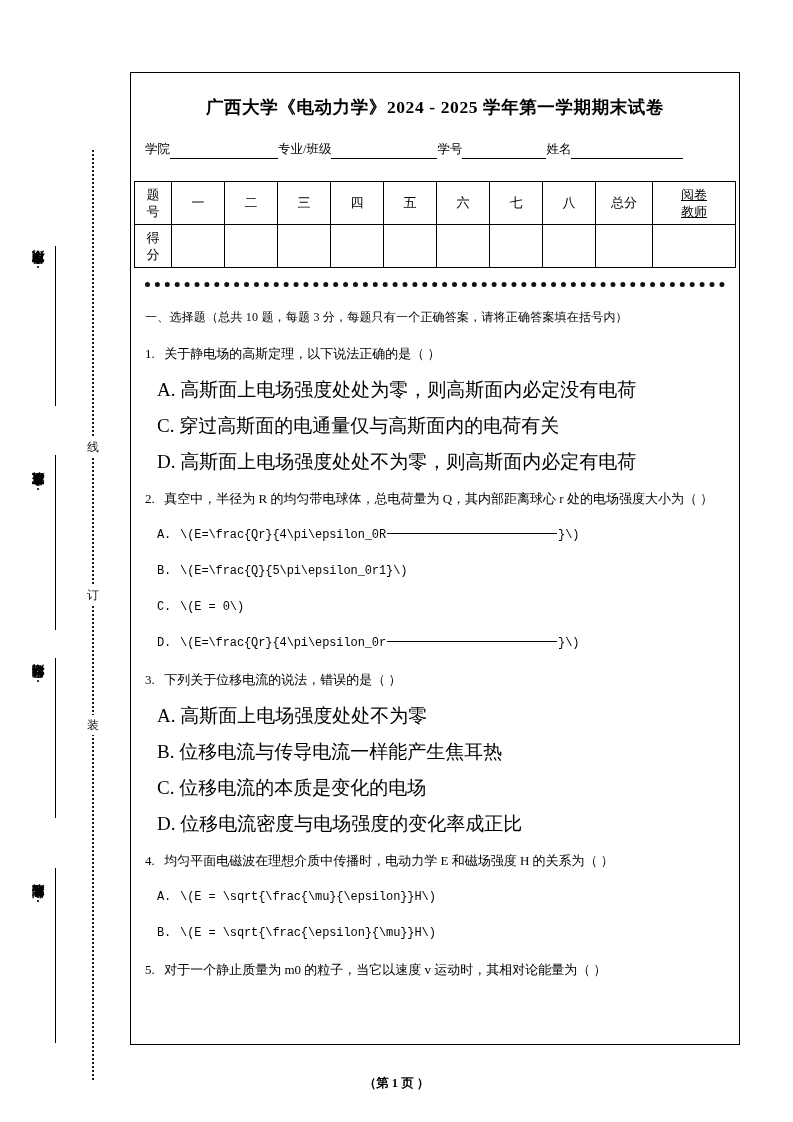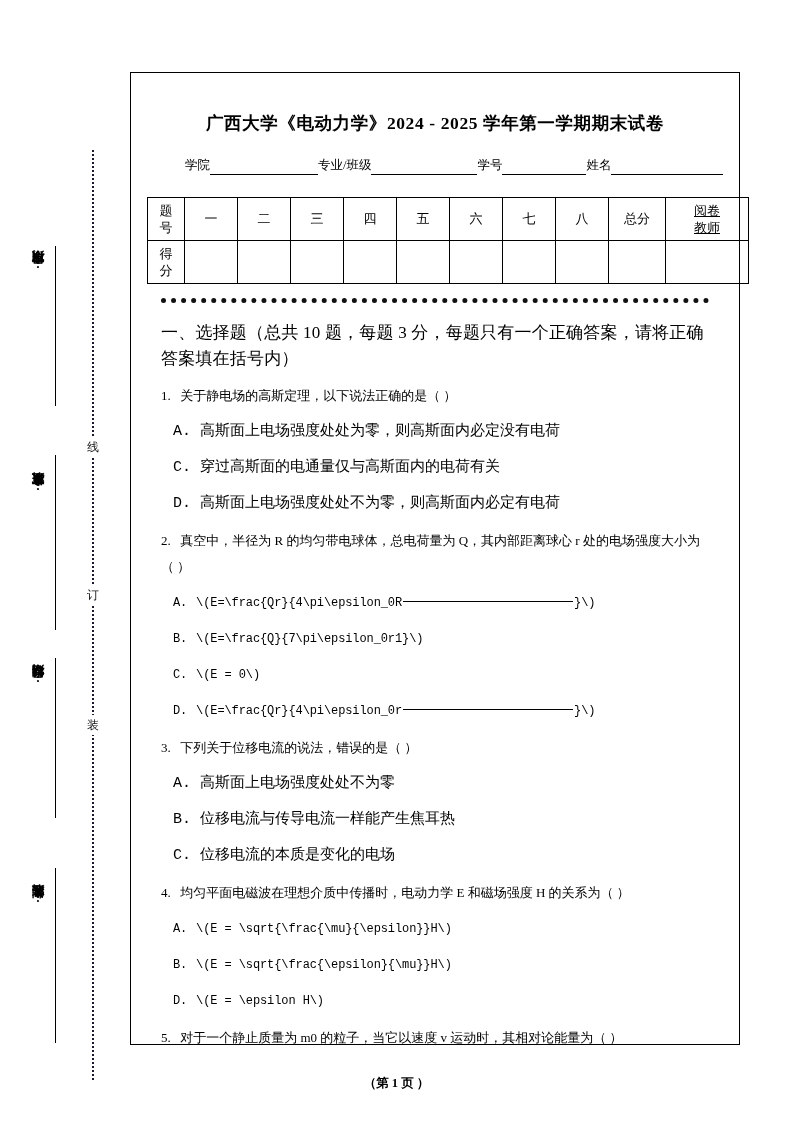--- a/index.html
+++ b/index.html
@@ -83,37 +83,37 @@
 
   
   #paper-box {
     position: absolute;
     left: 130px;
     top: 72px;
     width: 610px;
     height: 973px;
     border: 1.4px solid #000;
     box-sizing: border-box;
-    padding: 16px;
+    padding: 0;
   }
 
   #exam-title {
     text-align: center;
     font-size: 17.5px;
     font-weight: bold;
     letter-spacing: 0.6px;
     margin: 22px 0 0 0;
     font-family: "Liberation Serif", "DejaVu Serif", serif;
   }
 
   
   #identity-row {
     display: flex;
     align-items: flex-start;
-    margin: 22px 14px 0 38px;
+    margin: 22px 14px 0 14px;
     font-size: 12.5px;
   }
   .id-field { display: flex; align-items: flex-end; }
   .id-label { white-space: nowrap; padding-bottom: 1px; }
   .id-blank {
     border-bottom: 1px solid #000;
     height: 14px;
   }
   #blank-xueyuan  { width: 108px; }
   #blank-zhuanye  { width: 106px; }
@@ -151,37 +151,37 @@
     margin: 14px 14px 0 14px;
     height: 5px;
     border-top: 5px dotted #111;
   }
 
   
   #content {
     margin: 12px 14px 0 14px;
   }
   .section-head {
-    font-size: 17px;
+    font-size: 12px;
     line-height: 26px;
     letter-spacing: 0.2px;
     margin-bottom: 0;
     font-family: "Liberation Serif", "DejaVu Serif", serif;
   }
   .q-stem {
     font-size: 13px;
     line-height: 26px;
     margin: 11px 0 0 0;
     font-family: Liberation Serif, serif;
   }
   .q-option {
-    font-size: 15px;
+    font-size: 19px;
     line-height: 26px;
     margin: 10px 0 0 12px;
-    font-family: Liberation Mono, monospace;
+    font-family: Liberation Serif, serif;
   }
   .q-option.mono, .q-stem.mono {
     font-family: Liberation Mono, monospace;
     font-size: 12px;
     letter-spacing: -0.1px;
   }
   .opt-label { display: inline-block; min-width: 16px; }
   
   .frac-rule {
     display: inline-block;
@@ -316,21 +316,21 @@
     <div class="q-stem">
       <span class="opt-label">2.</span>
       <span>真空中，半径为 R 的均匀带电球体，总电荷量为 Q，其内部距离球心 r 处的电场强度大小为（   ）</span>
     </div>
     <div class="q-option mono">
       <span class="opt-label">A.</span>
       <span>\(E=\frac{Qr}{4\pi\epsilon_0R</span><span class="frac-rule"></span><span>}\)</span>
     </div>
     <div class="q-option mono">
       <span class="opt-label">B.</span>
-      <span>\(E=\frac{Q}{7\pi\epsilon_0r1}\)</span>
+      <span>\(E=\frac{Q}{5\pi\epsilon_0r1}\)</span>
     </div>
     <div class="q-option mono">
       <span class="opt-label">C.</span>
       <span>\(E = 0\)</span>
     </div>
     <div class="q-option mono">
       <span class="opt-label">D.</span>
       <span>\(E=\frac{Qr}{4\pi\epsilon_0r</span><span class="frac-rule"></span><span>}\)</span>
     </div>
 
@@ -343,36 +343,36 @@
       <span>高斯面上电场强度处处不为零</span>
     </div>
     <div class="q-option">
       <span class="opt-label">B.</span>
       <span>位移电流与传导电流一样能产生焦耳热</span>
     </div>
     <div class="q-option">
       <span class="opt-label">C.</span>
       <span>位移电流的本质是变化的电场</span>
     </div>
+    <div class="q-option">
+      <span class="opt-label">D.</span>
+      <span>位移电流密度与电场强度的变化率成正比</span>
+    </div>
 
     <div class="q-stem">
       <span class="opt-label">4.</span>
       <span>均匀平面电磁波在理想介质中传播时，电动力学 E 和磁场强度 H 的关系为（   ）</span>
     </div>
     <div class="q-option mono">
       <span class="opt-label">A.</span>
       <span>\(E = \sqrt{\frac{\mu}{\epsilon}}H\)</span>
     </div>
     <div class="q-option mono">
       <span class="opt-label">B.</span>
       <span>\(E = \sqrt{\frac{\epsilon}{\mu}}H\)</span>
-    </div>
-    <div class="q-option mono">
-      <span class="opt-label">D.</span>
-      <span>\(E = \epsilon H\)</span>
     </div>
 
     <div class="q-stem">
       <span class="opt-label">5.</span>
       <span>对于一个静止质量为 m0 的粒子，当它以速度 v 运动时，其相对论能量为（   ）</span>
     </div>
 
   </div>
 </div>
 

